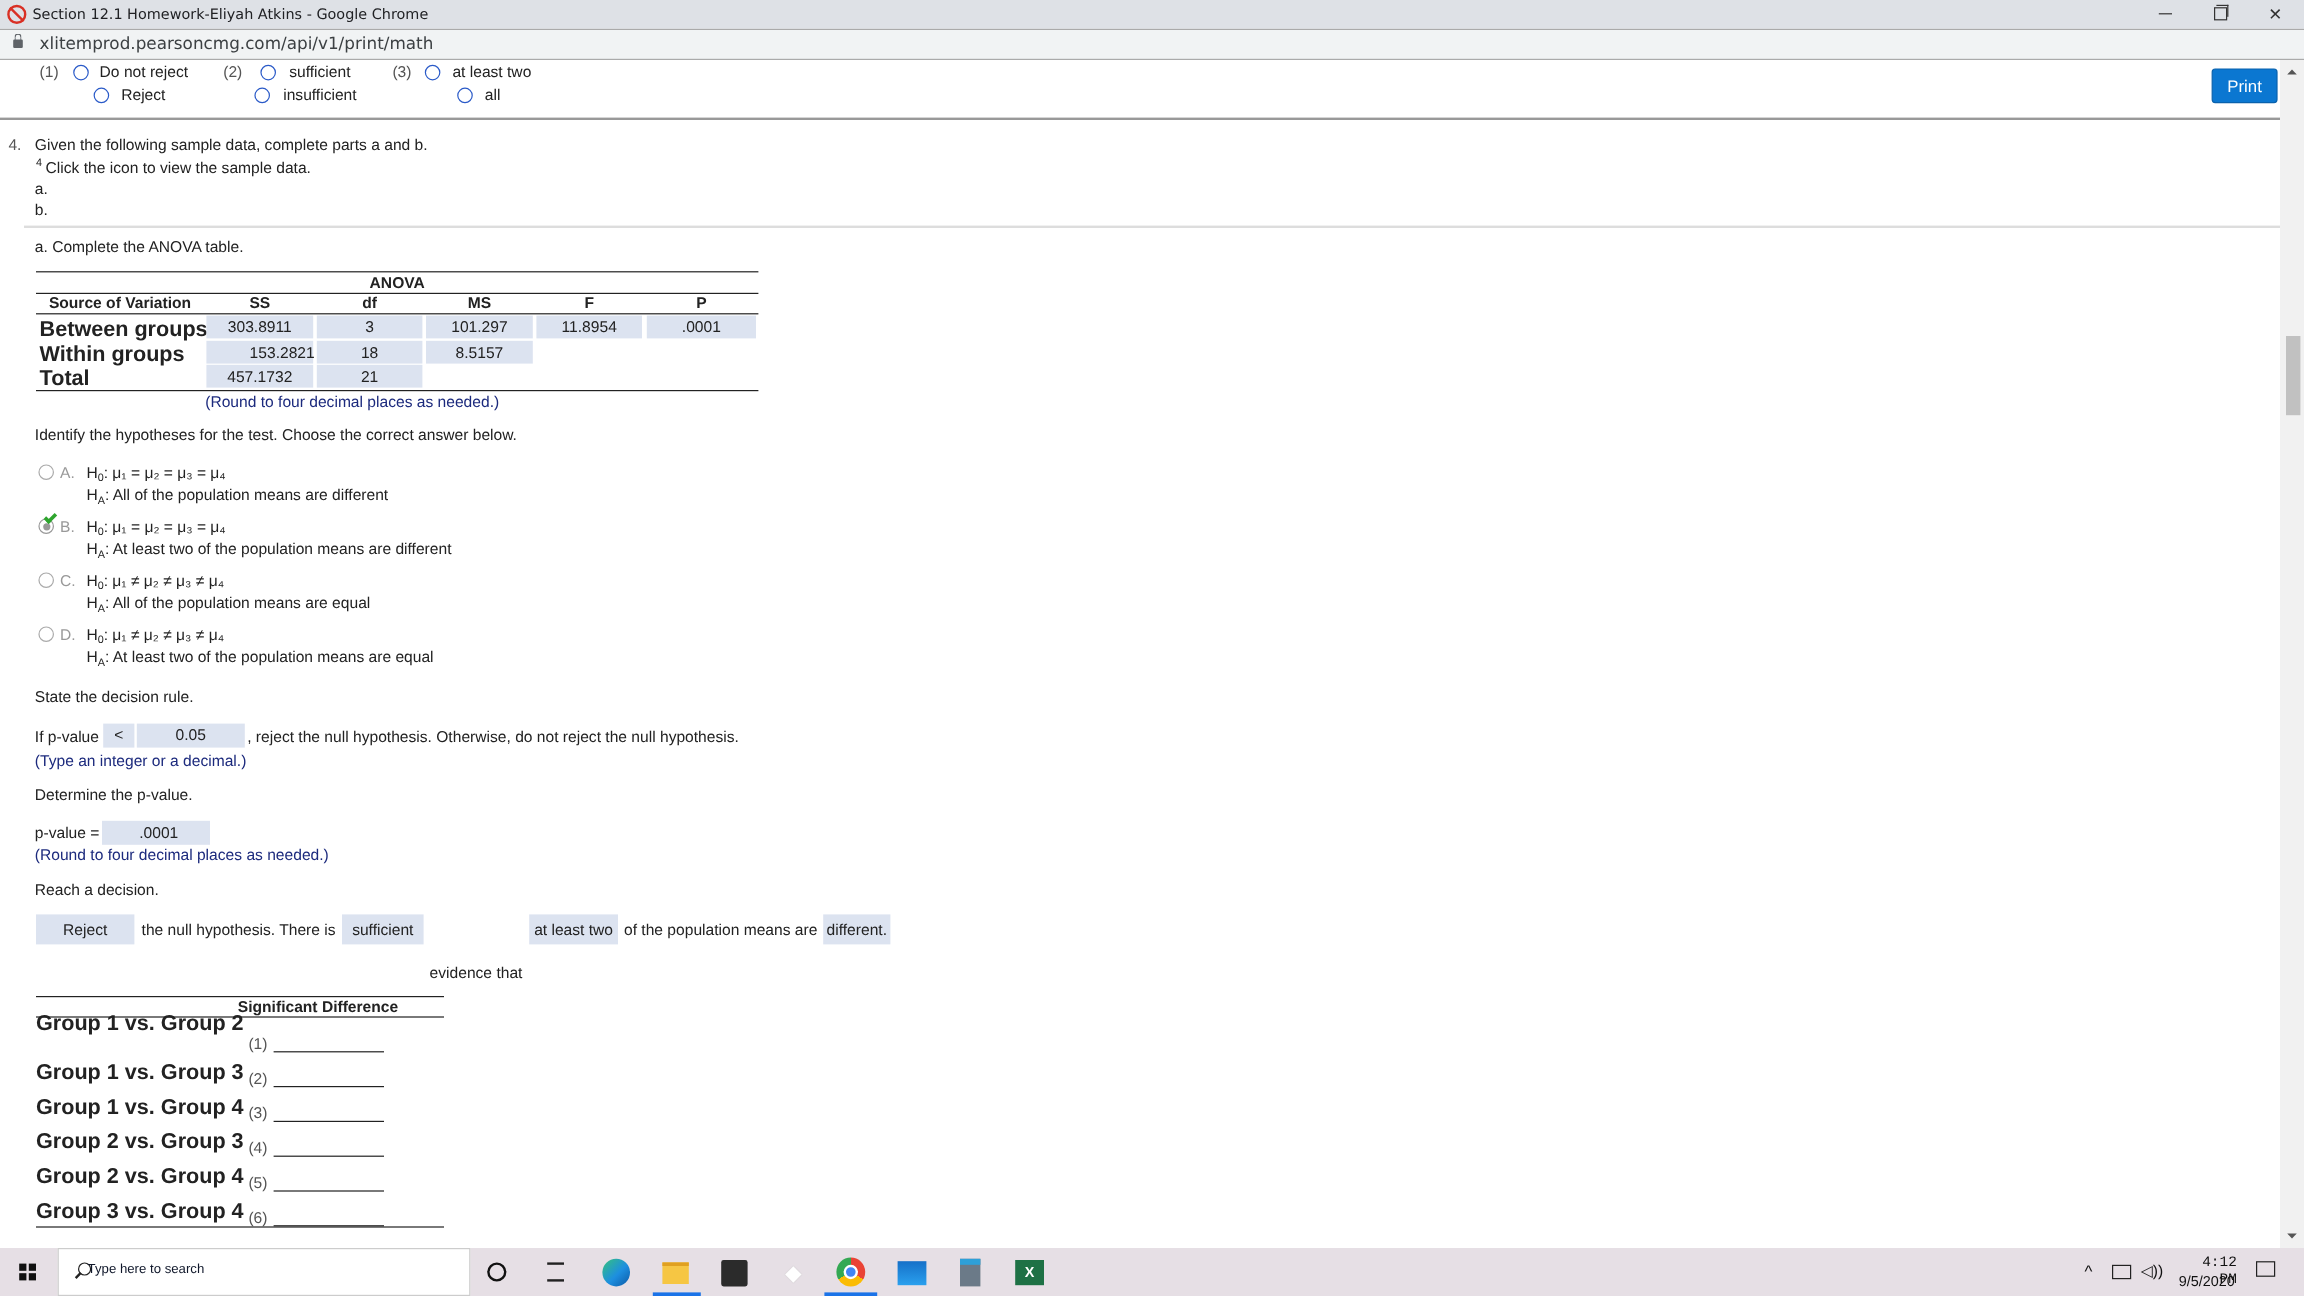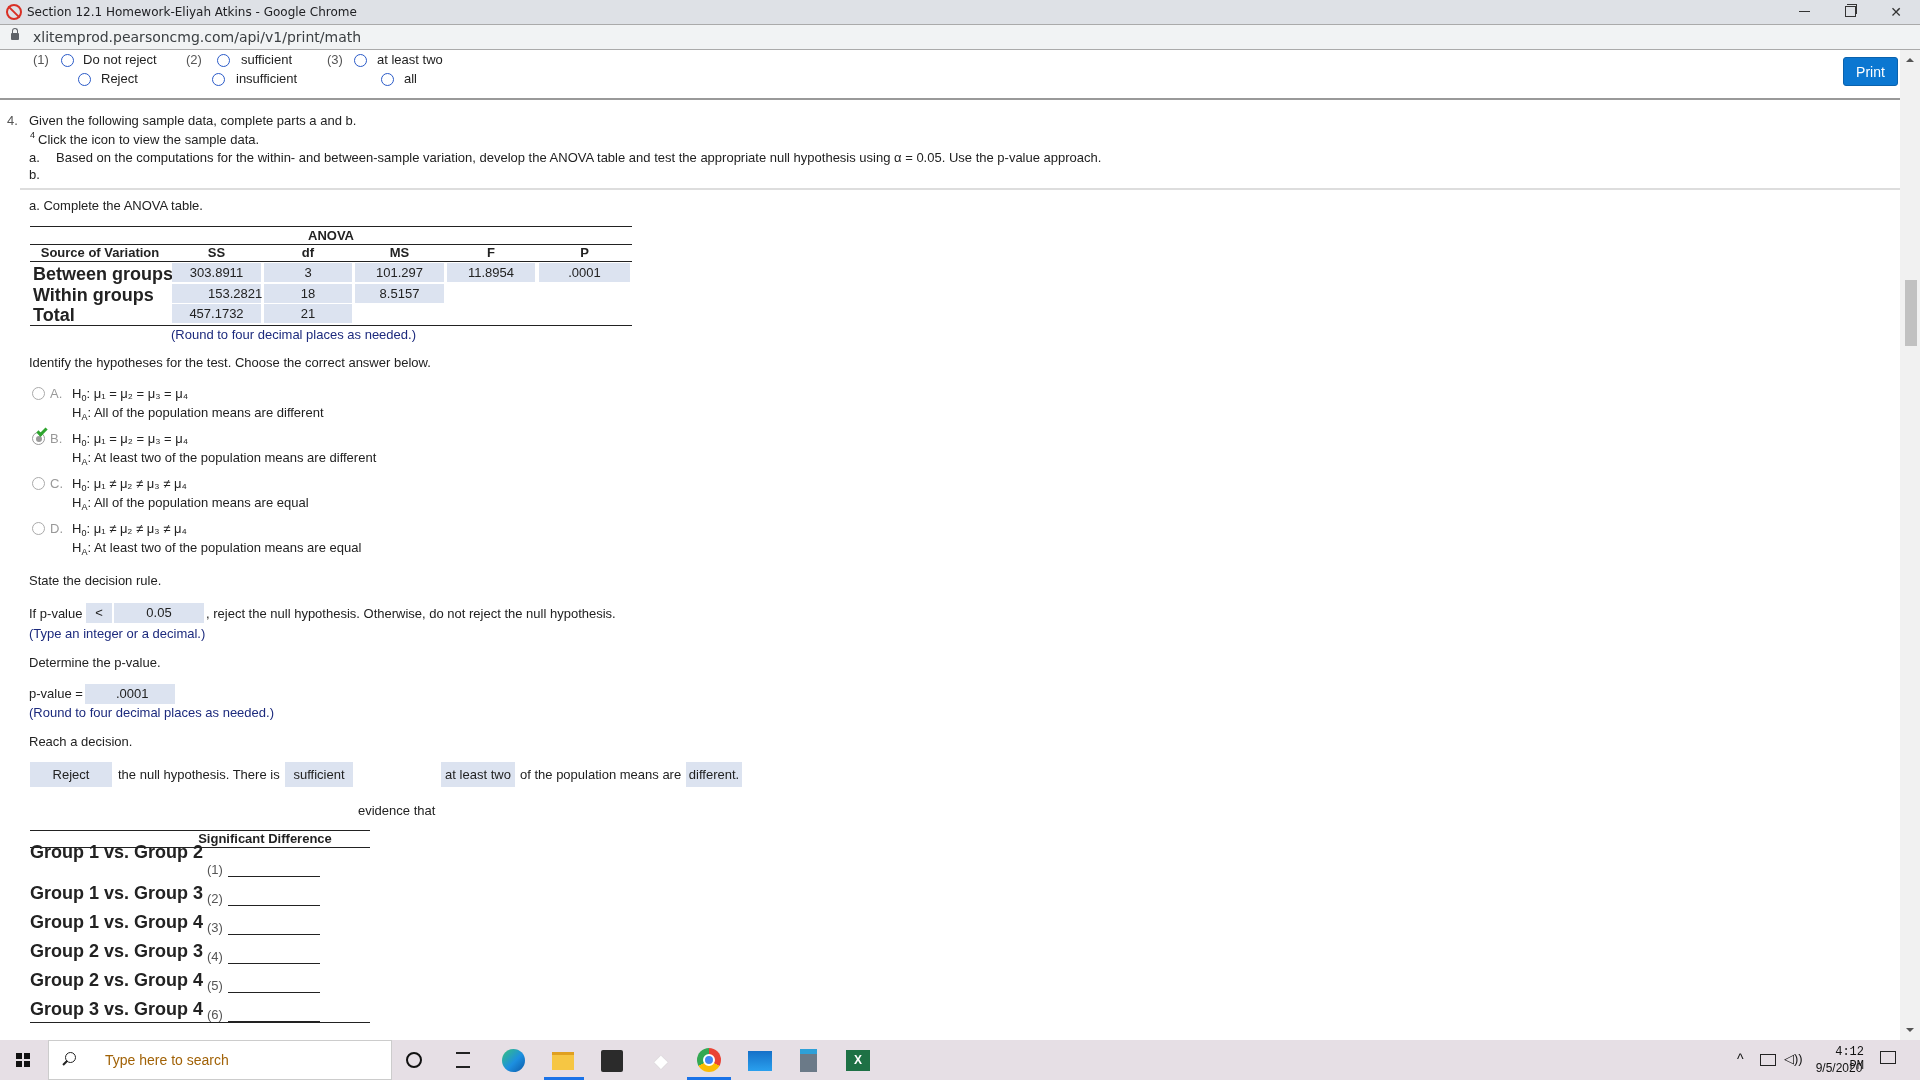--- a/index.html
+++ b/index.html
@@ -65,21 +65,21 @@
   
   .blank-line { position: absolute; border-top: 1px solid #222; width: 92px; }
 
   
   .taskbar { position: absolute; left: 0; top: 1040px; width: 1920px; height: 40px; background: #e6dfe5; }
   .start { position: absolute; left: 16px; top: 13px; width: 14px; height: 14px; }
   .start span { position: absolute; width: 6px; height: 6px; background: #111; }
   .searchbox { position: absolute; left: 48px; top: 0; width: 344px; height: 40px; background: #fff; border: 1px solid #ccc; }
   .searchbox .mag { position: absolute; left: 16px; top: 11px; width: 11px; height: 11px; border: 1.5px solid #222; border-radius: 50%; }
   .searchbox .mag::after { content: ""; position: absolute; left: -4px; top: 9px; width: 6px; height: 1.5px; background: #222; transform: rotate(-45deg); }
-  .searchbox .placeholder { position: absolute; left: 56px; top: 11px; font-size: 14px; color: #a16207; }
+  .searchbox .placeholder { position: absolute; left: 24px; top: 11px; font-size: 11px; color: #0f172a; }
   .tb-icon { position: absolute; top: 8px; width: 24px; height: 24px; }
   .tb-under { position: absolute; top: 37px; height: 3px; background: #1a73e8; }
   .tray { position: absolute; top: 0; font-size: 12px; color: #111; }
 </style>
 </head>
 <body>
 
 <div class="titlebar">
   <span class="app-icon"></span>
   <span class="title">Section 12.1 Homework-Eliyah Atkins - Google Chrome</span>
@@ -117,21 +117,20 @@
 
   <div class="print-btn">Print</div>
 
   <div class="hr" style="left:0;top:48px;width:1900px;"></div>
 
   <span class="abs txt gray" style="left:7px;top:63px;">4.</span>
   <span class="abs txt" style="left:29px;top:63px;">Given the following sample data, complete parts a and b.</span>
   <span class="abs" style="left:30px;top:80px;font-size:9px;">4</span>
   <span class="abs txt" style="left:38px;top:82px;">Click the icon to view the sample data.</span>
   <span class="abs txt" style="left:29px;top:100px;">a.</span>
-  <span class="abs txt" style="left:56px;top:100px;">Based on the computations for the within- and between-sample variation, develop the ANOVA table and test the appropriate null hypothesis using α = 0.05. Use the p-value approach.</span>
   <span class="abs txt" style="left:29px;top:117px;">b.</span>
 
   <div class="hr-light" style="left:20px;top:138px;width:1880px;"></div>
 
   <span class="abs txt" style="left:29px;top:148px;">a. Complete the ANOVA table.</span>
 
   <div>
     <div class="anova-line" style="left:30px;top:176px;width:602px;"></div>
     <span class="hdr" style="left:30px;top:178px;width:602px;">ANOVA</span>
     <div class="anova-line" style="left:30px;top:194px;width:602px;"></div>

